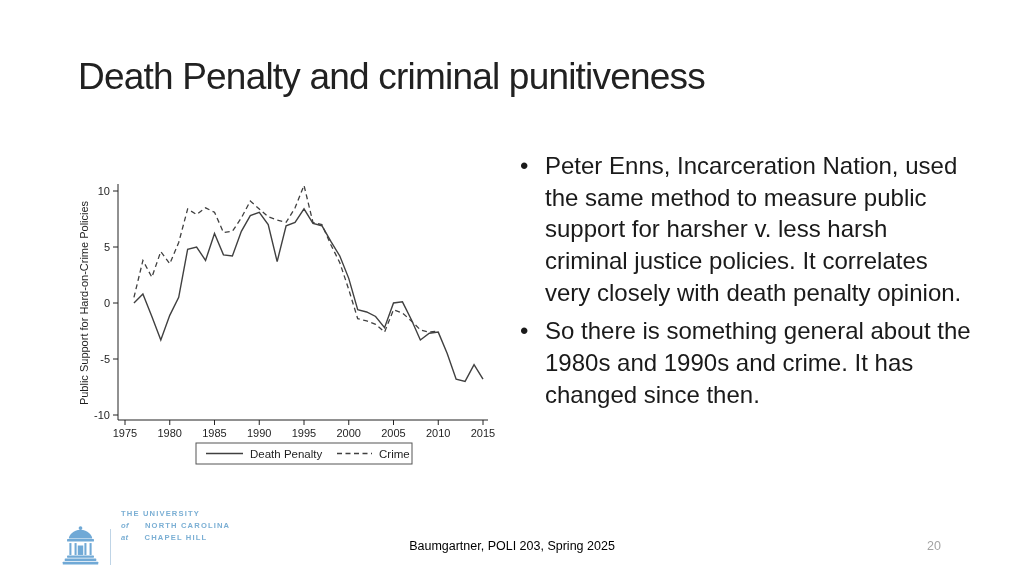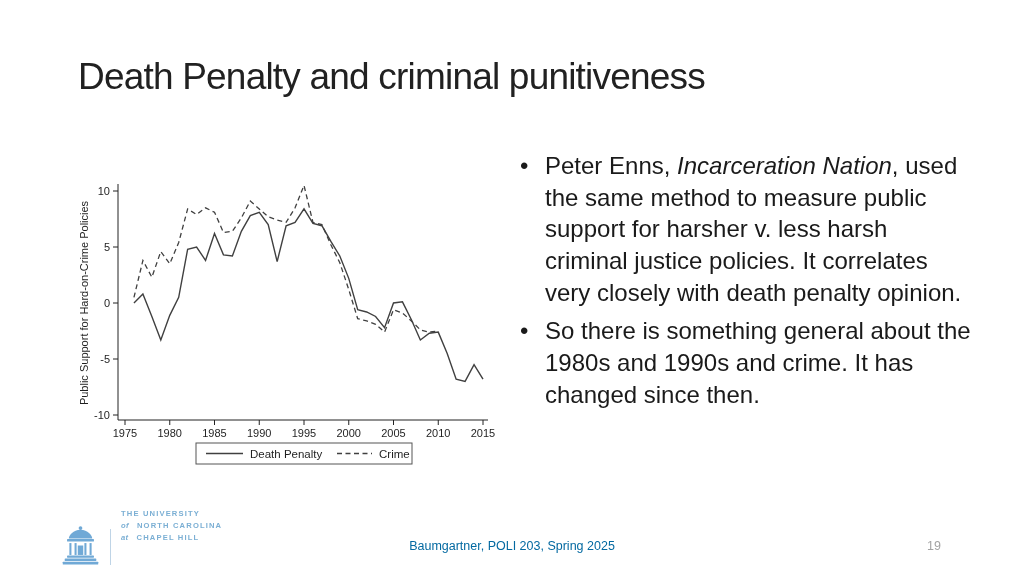--- a/index.html
+++ b/index.html
@@ -36,24 +36,24 @@
   }
   .bullet-item .marker { position:absolute; left:2px; top:0; }
   
   .footer-logo-icon { position:absolute; left:61px; top:525px; width:39px; height:41px; }
   .footer-divider { position:absolute; left:110px; top:529px; width:1px; height:36px; background:#bfd4e6; }
   .logo-text {
     position:absolute; left:121px; top:508px;
     color:#7BAFD4; font-size:7.6px; font-weight:bold;
     letter-spacing:1.15px; line-height:1.55; white-space:nowrap;
   }
-  .logo-text .prefix { font-style:italic; font-weight:600; letter-spacing:0.4px; margin-right:8px; }
+  .logo-text .prefix { font-style:italic; font-weight:600; letter-spacing:0.4px; margin-right:16px; }
   .footer-center {
     position:absolute; left:312px; top:539px; width:400px;
-    text-align:center; font-size:12.5px; color:#0369a1;
+    text-align:center; font-size:12.5px; color:#000000;
   }
   .page-number {
     position:absolute; right:83px; top:539px;
     font-size:12.5px; color:#a3a3a3;
   }
 </style>
 </head>
 <body>
 
 <h1 class="slide-title">Death Penalty and criminal punitiveness</h1>
@@ -95,21 +95,21 @@
       <polyline points="58.95,149.4 67.9,112.44 76.85,129.24 85.8,103.48 94.75,115.80000000000001 103.69999999999999,94.52000000000001 112.64999999999999,60.92 121.6,66.52 130.55,59.80000000000001 139.5,64.28000000000002 148.45,84.44000000000001 157.39999999999998,83.32000000000001 166.35,69.88000000000001 175.29999999999998,53.08000000000001 184.25,60.92 193.2,68.76 202.14999999999998,72.12 211.1,74.36 220.04999999999998,59.80000000000001 229,37.400000000000006 237.95,74.36 246.89999999999998,76.60000000000001 255.85,96.76 264.79999999999995,114.68 273.75,141.56 282.7,170.68 291.65,172.92 300.59999999999997,176.28 309.54999999999995,184.12 318.5,161.72 327.45,165.08 336.4,172.92 345.34999999999997,181.88 354.29999999999995,184.12 363.25,183" class="dashed"></polyline>
       <rect x="121" y="295" width="216" height="21" class="legend-box"></rect>
       <line x1="131" y1="305.5" x2="168" y2="305.5" class="solid"></line>
       <text x="175" y="309.5" class="legend-label">Death Penalty</text>
       <line x1="262" y1="305.5" x2="297" y2="305.5" class="dashed"></line>
       <text x="304" y="309.5" class="legend-label">Crime</text>
     </svg>
 </div>
 
 <ul class="bullets">
-    <li class="bullet-item"><span class="marker">•</span><span>Peter Enns, </span><span style="font-style: italic;">Incarceration Nation</span><span>, used the same method to measure public support for harsher v. less harsh criminal justice policies. It correlates very closely with death penalty opinion.</span></li>
+    <li class="bullet-item"><span class="marker">•</span><span>Peter Enns, </span><span style="">Incarceration Nation</span><span>, used the same method to measure public support for harsher v. less harsh criminal justice policies. It correlates very closely with death penalty opinion.</span></li>
     <li class="bullet-item"><span class="marker">•</span><span>So there is something general about the 1980s and 1990s and crime. It has changed since then.</span></li>
   </ul>
 
 <svg class="footer-logo-icon" viewBox="0 0 40 41" xmlns="http://www.w3.org/2000/svg">
   <g fill="#70A9D6">
     <circle cx="20" cy="2.6" r="1.9"></circle>
     <path d="M20 4.4 C 12.5 4.4, 8.2 10.2, 8 13.2 L 32 13.2 C 31.8 10.2, 27.5 4.4, 20 4.4 Z"></path>
     <rect x="6.2" y="13.8" width="27.6" height="2.6" rx="0.6"></rect>
     <rect x="8.6" y="18" width="2.1" height="12.2"></rect>
     <rect x="13.9" y="18" width="2.1" height="12.2"></rect>
@@ -122,13 +122,13 @@
   </g>
 </svg>
 <div class="footer-divider"></div>
 <div class="logo-text">
     <div>THE UNIVERSITY</div>
     <div><span class="prefix">of</span>NORTH CAROLINA</div>
     <div><span class="prefix">at</span>CHAPEL HILL</div>
   </div>
 
 <div class="footer-center">Baumgartner, POLI 203, Spring 2025</div>
-<div class="page-number">19</div>
+<div class="page-number">20</div>
 
 </body></html>

